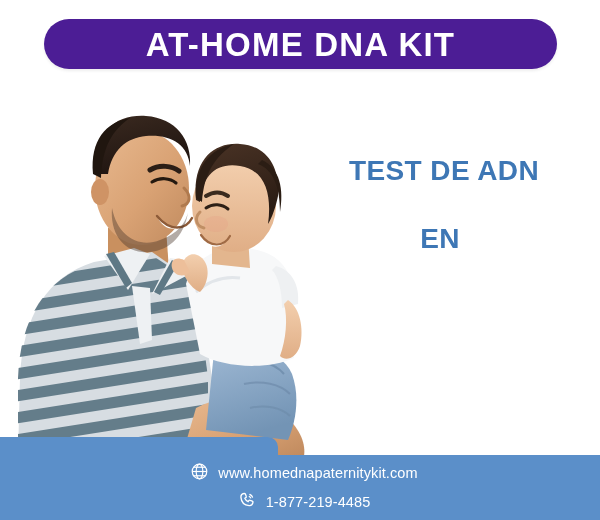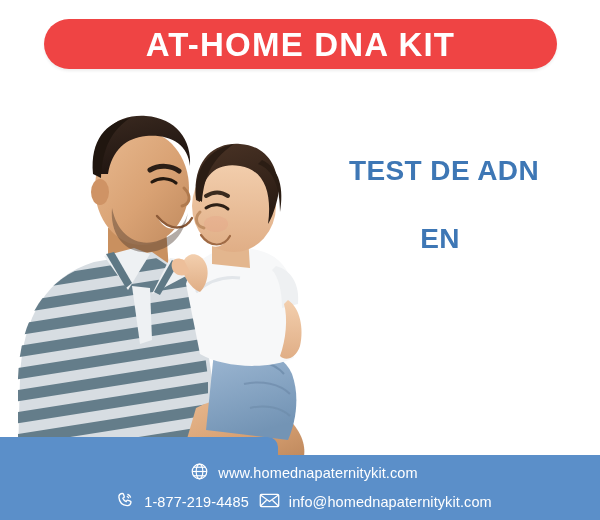--- a/index.html
+++ b/index.html
@@ -18,21 +18,21 @@
     overflow: hidden;
   }
 
   
   .header-banner {
     position: absolute;
     left: 44px;
     top: 19px;
     width: 513px;
     height: 50px;
-    background: #ef4444;
+    background: #4c1d95;
     border-radius: 25px;
     display: flex;
     align-items: center;
     justify-content: center;
     box-shadow: 0 2px 3px rgba(0,0,0,0.07);
   }
   .header-title {
     color: #ffffff;
     font-size: 33px;
     font-weight: bold;
@@ -291,29 +291,18 @@
           <span class="ico">
             <svg width="19" height="19" viewBox="0 0 24 24" fill="none" stroke="#ffffff" stroke-width="1.7" stroke-linecap="round" stroke-linejoin="round">
               <path d="M7.6,3.2 C8.4,3.0 9.1,3.4 9.4,4.1 L10.4,6.6 C10.7,7.3 10.5,8.0 9.9,8.4 L8.6,9.3 C9.4,11.2 10.9,12.7 12.8,13.5 L13.7,12.2 C14.1,11.6 14.8,11.4 15.5,11.7 L18.0,12.7 C18.7,13.0 19.1,13.7 18.9,14.5 C18.5,16.9 16.5,18.6 14.1,18.4 C8.3,17.9 4.2,13.8 3.7,8.0 C3.5,5.6 5.2,3.6 7.6,3.2 Z"></path>
               <path d="M15.0,4.4 C16.6,4.9 17.8,6.1 18.3,7.7"></path>
               <path d="M14.3,7.0 C15.1,7.3 15.7,7.9 16.0,8.7"></path>
             </svg>
           </span>
           <span class="footer-text">1-877-219-4485</span>
         </div>
 
-        <div class="footer-item">
-          <span class="ico">
-            <svg width="21" height="19" viewBox="0 0 26 20" fill="none" stroke="#ffffff" stroke-width="1.6" stroke-linejoin="round">
-              <rect x="1.6" y="2.4" width="22.8" height="15.2" rx="1.4"></rect>
-              <path d="M1.9,3.2 L13,11.2 L24.1,3.2"></path>
-              <path d="M1.9,16.9 L9.4,9.8"></path>
-              <path d="M24.1,16.9 L16.6,9.8"></path>
-            </svg>
-          </span>
-          <span class="footer-text">info@homednapaternitykit.com</span>
-        </div>
 
       </div>
     </div>
   </div>
 
 </div>
 
 </body></html>

